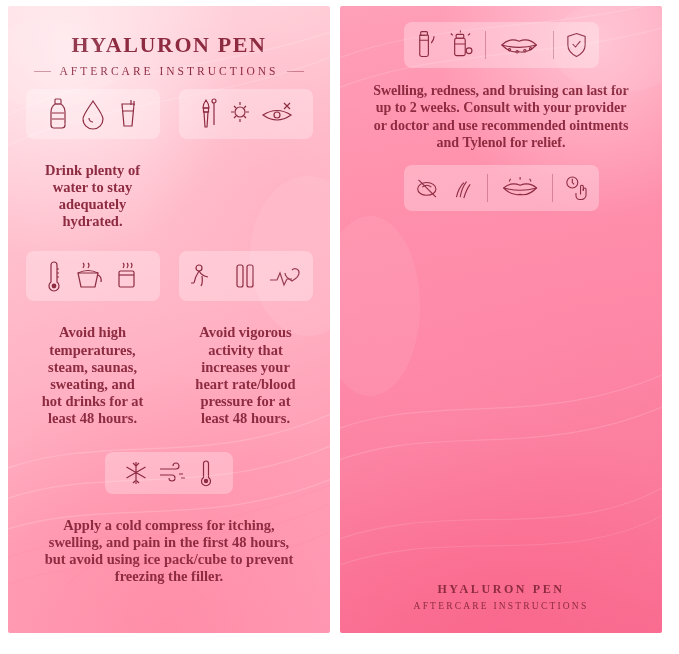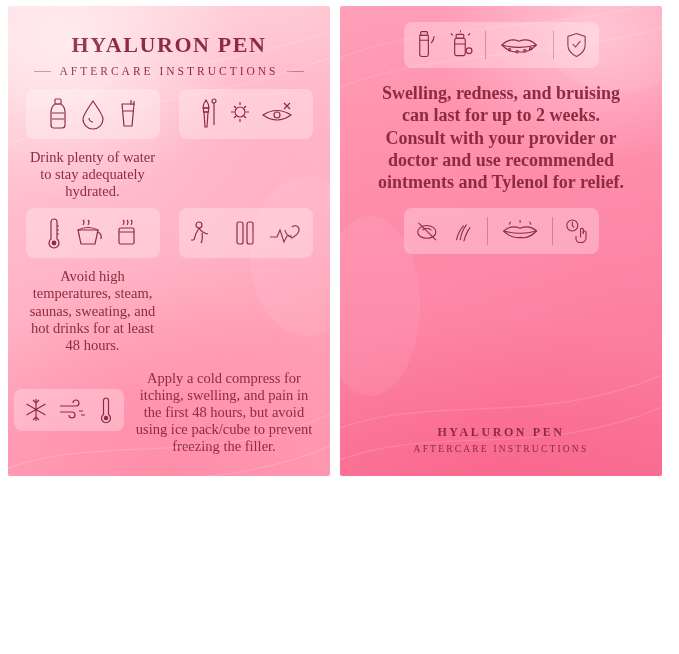--- a/index.html
+++ b/index.html
@@ -21,21 +21,21 @@
     display: flex;
     gap: 10px;
     padding: 6px 8px;
     box-sizing: border-box;
   }
 
   
   .card {
     position: relative;
     width: 322px;
-    height: 470px;
+    height: 627px;
     border-radius: 2px;
     overflow: hidden;
     box-sizing: border-box;
     color: #8a2b3f;
   }
   .card-front {
     background:
       radial-gradient(ellipse 90% 55% at 18% 8%, rgba(255,255,255,0.55), rgba(255,255,255,0) 60%),
       radial-gradient(ellipse 70% 40% at 85% 30%, rgba(255,170,190,0.45), rgba(255,255,255,0) 65%),
       radial-gradient(ellipse 100% 60% at 50% 100%, rgba(255,120,150,0.40), rgba(255,255,255,0) 70%),
@@ -79,34 +79,34 @@
     background: rgba(141,43,65,0.45);
   }
   .subtitle {
     font-size: 11.5px;
     letter-spacing: 3px;
     color: #8d2b41;
     white-space: nowrap;
   }
   .para {
     text-align: center;
-    font-size: 18px;
+    font-size: 14px;
     line-height: 1.24;
     color: #8d2b41;
     font-weight: bold;
     margin: 0;
     padding: 0 18px;
   }
   .tip-text {
     text-align: center;
     font-size: 14.5px;
     line-height: 1.18;
     color: #8d2b41;
-    font-weight: normal;
-    margin: 4px;
+    font-weight: bold;
+    margin: 17px;
     padding: 0 4px;
   }
 
   
   .plate {
     background: rgba(255,255,255,0.28);
     border-radius: 8px;
     display: flex;
     align-items: center;
     justify-content: center;
@@ -134,21 +134,21 @@
   .cell {
     display: flex;
     flex-direction: column;
     align-items: center;
   }
   .cell .plate { width: 134px; height: 50px; margin-bottom: 6px; }
 
   .front-bottom {
     margin-top: 8px;
     display: flex;
-    flex-direction: row;
+    flex-direction: column;
     align-items: center;
     padding: 0 6px;
   }
   .front-bottom .plate { width: 128px; height: 42px; margin-bottom: 6px; }
   .front-bottom .tip-text { font-size: 14.5px; padding: 0 6px; }
 
   
   .back-inner {
     padding: 16px 14px 0 14px;
     box-sizing: border-box;
@@ -308,20 +308,21 @@
               <rect x="15" y="4" width="6" height="22" rx="2"></rect>
             </g>
           </svg>
           <svg width="34" height="24" viewBox="0 0 34 24">
             <g fill="none" stroke="#8d2b41" stroke-width="1.2">
               <path d="M2 16 h7 l3 -7 l4 12 l3 -6 h5"></path>
               <path d="M24 6 a4 4 0 0 1 7 3 c0 4 -7 8 -7 8 s-7 -4 -7 -8"></path>
             </g>
           </svg>
         </div>
+        <p class="tip-text">Avoid vigorous activity that increases your heart rate/blood pressure for at least 48 hours.</p>
       </div>
     </div>
 
     <div class="front-bottom">
       <div class="plate">
         <svg width="24" height="26" viewBox="0 0 24 26">
           <g fill="none" stroke="#8d2b41" stroke-width="1.2">
             <path d="M12 2 v22 M2.5 7 l19 11 M21.5 7 l-19 11"></path>
             <path d="M12 6 l-3 -3 M12 6 l3 -3 M12 20 l-3 3 M12 20 l3 3"></path>
           </g>

